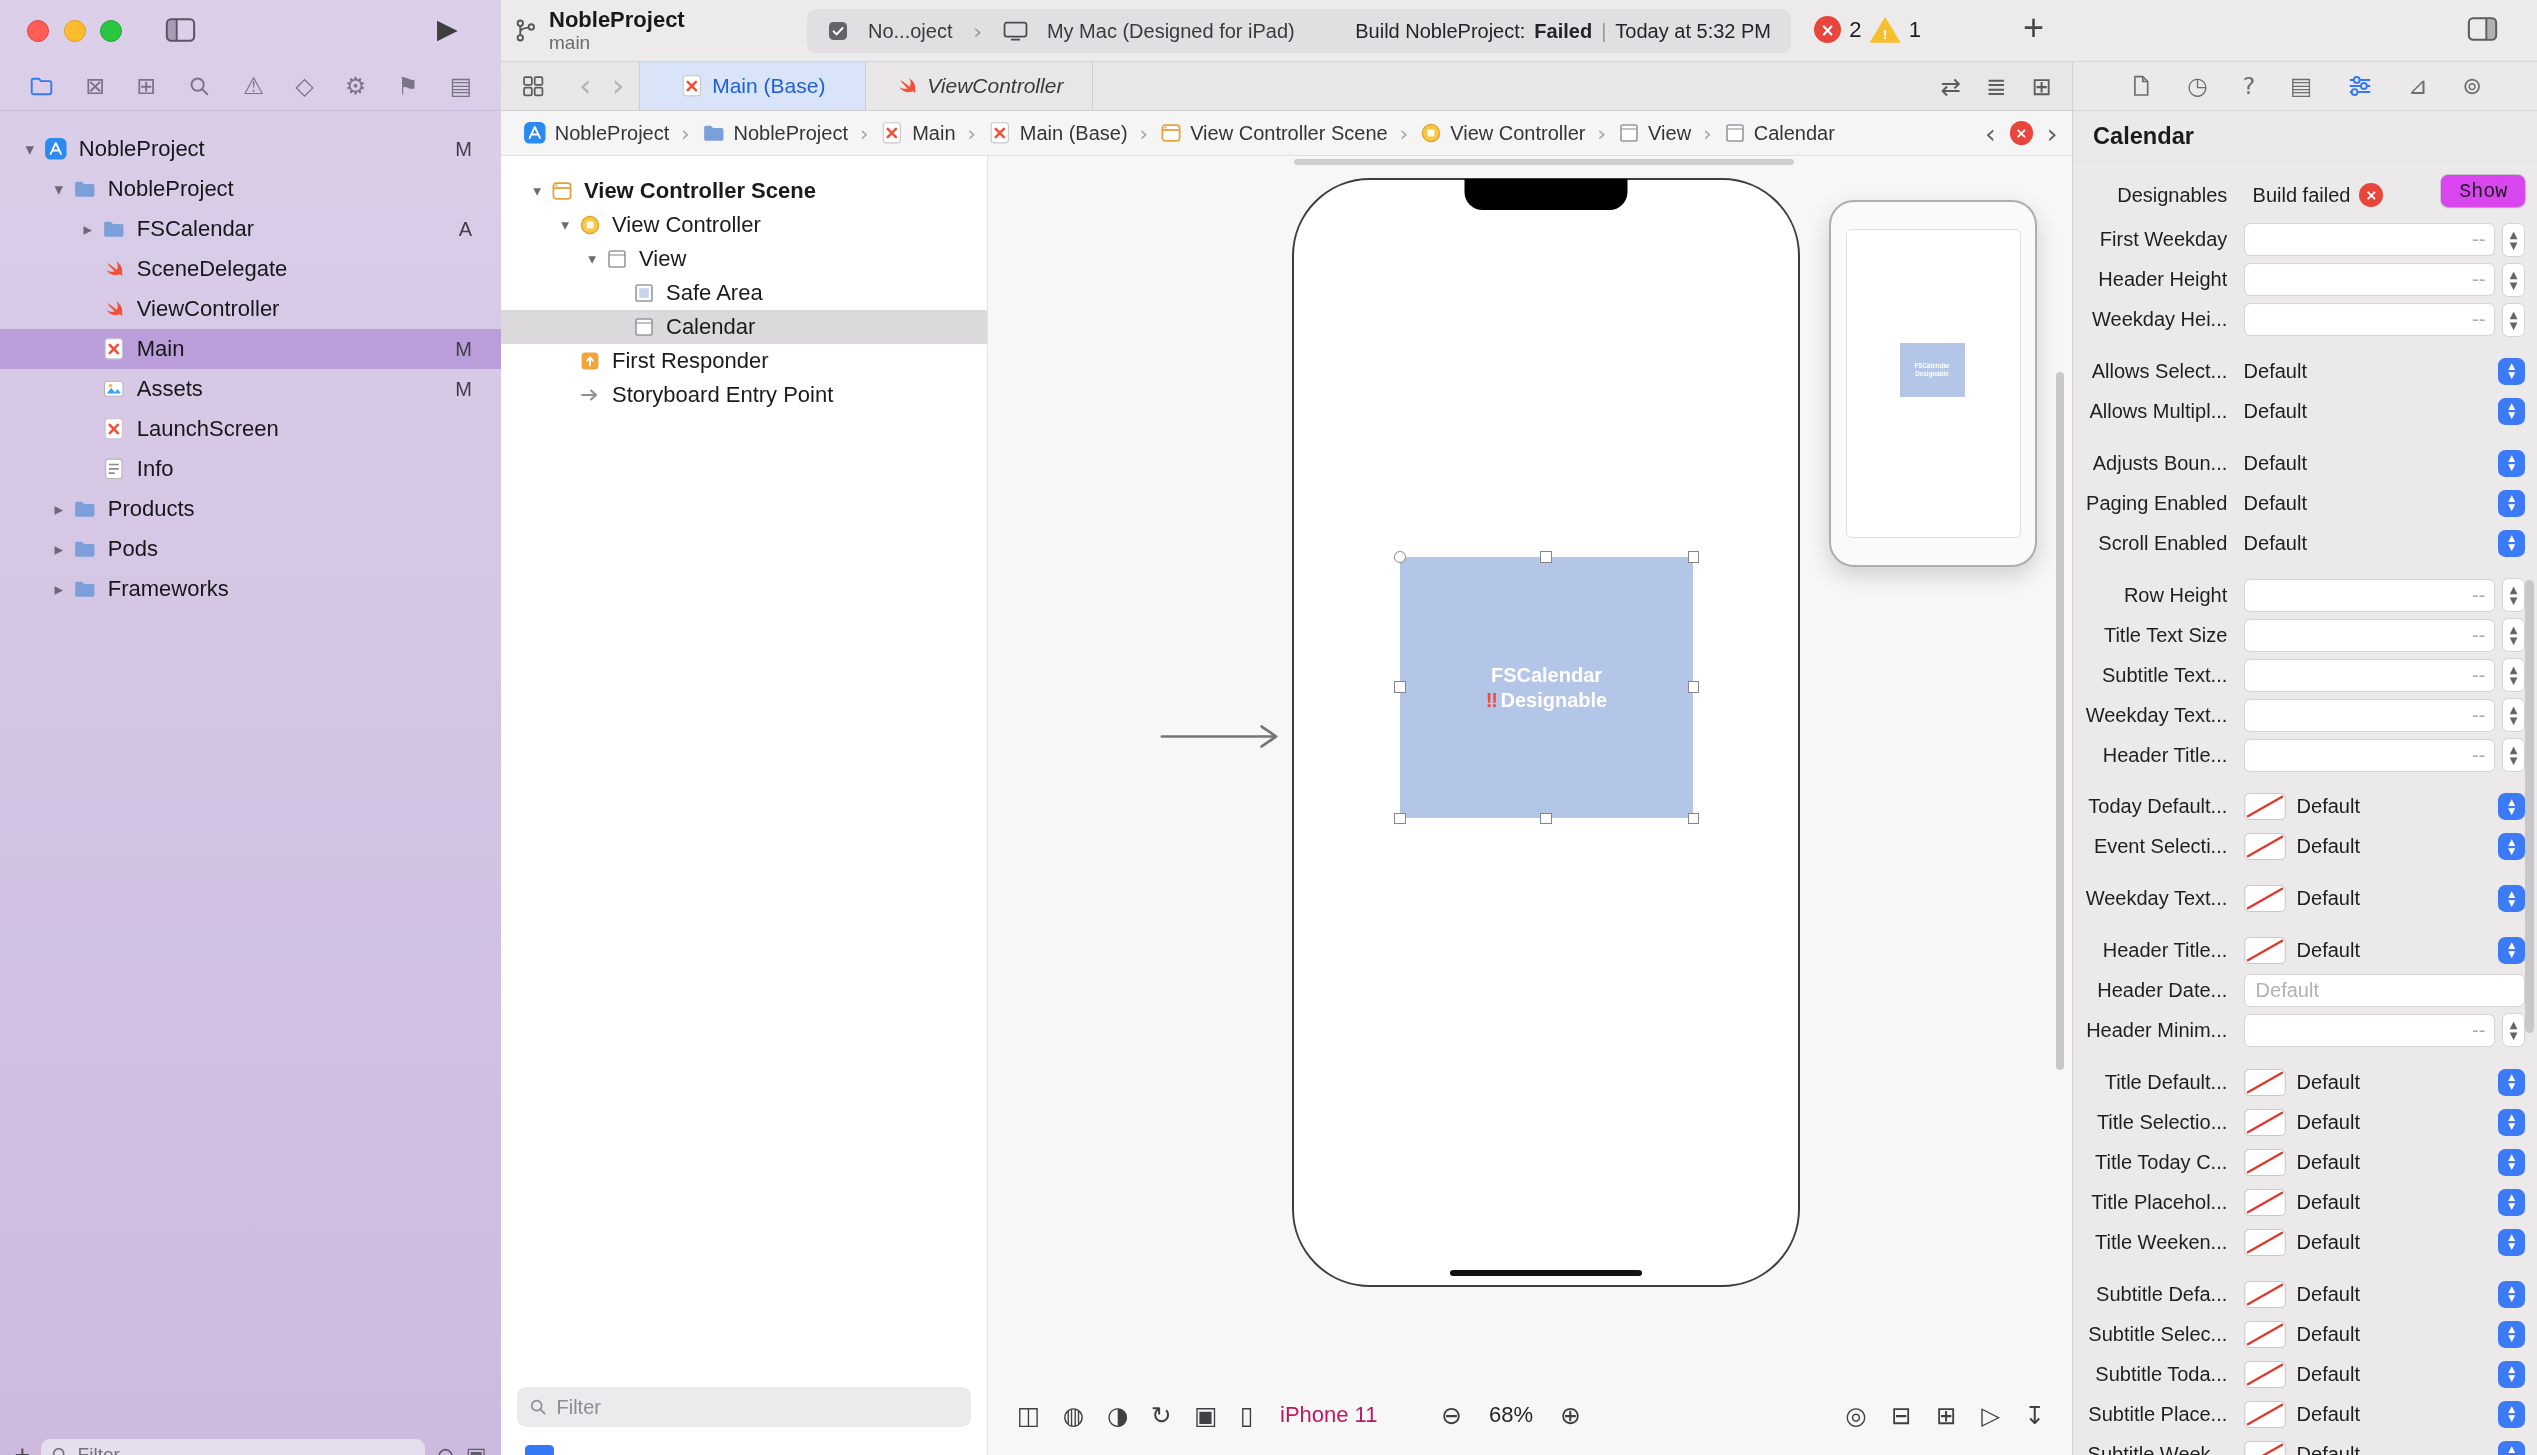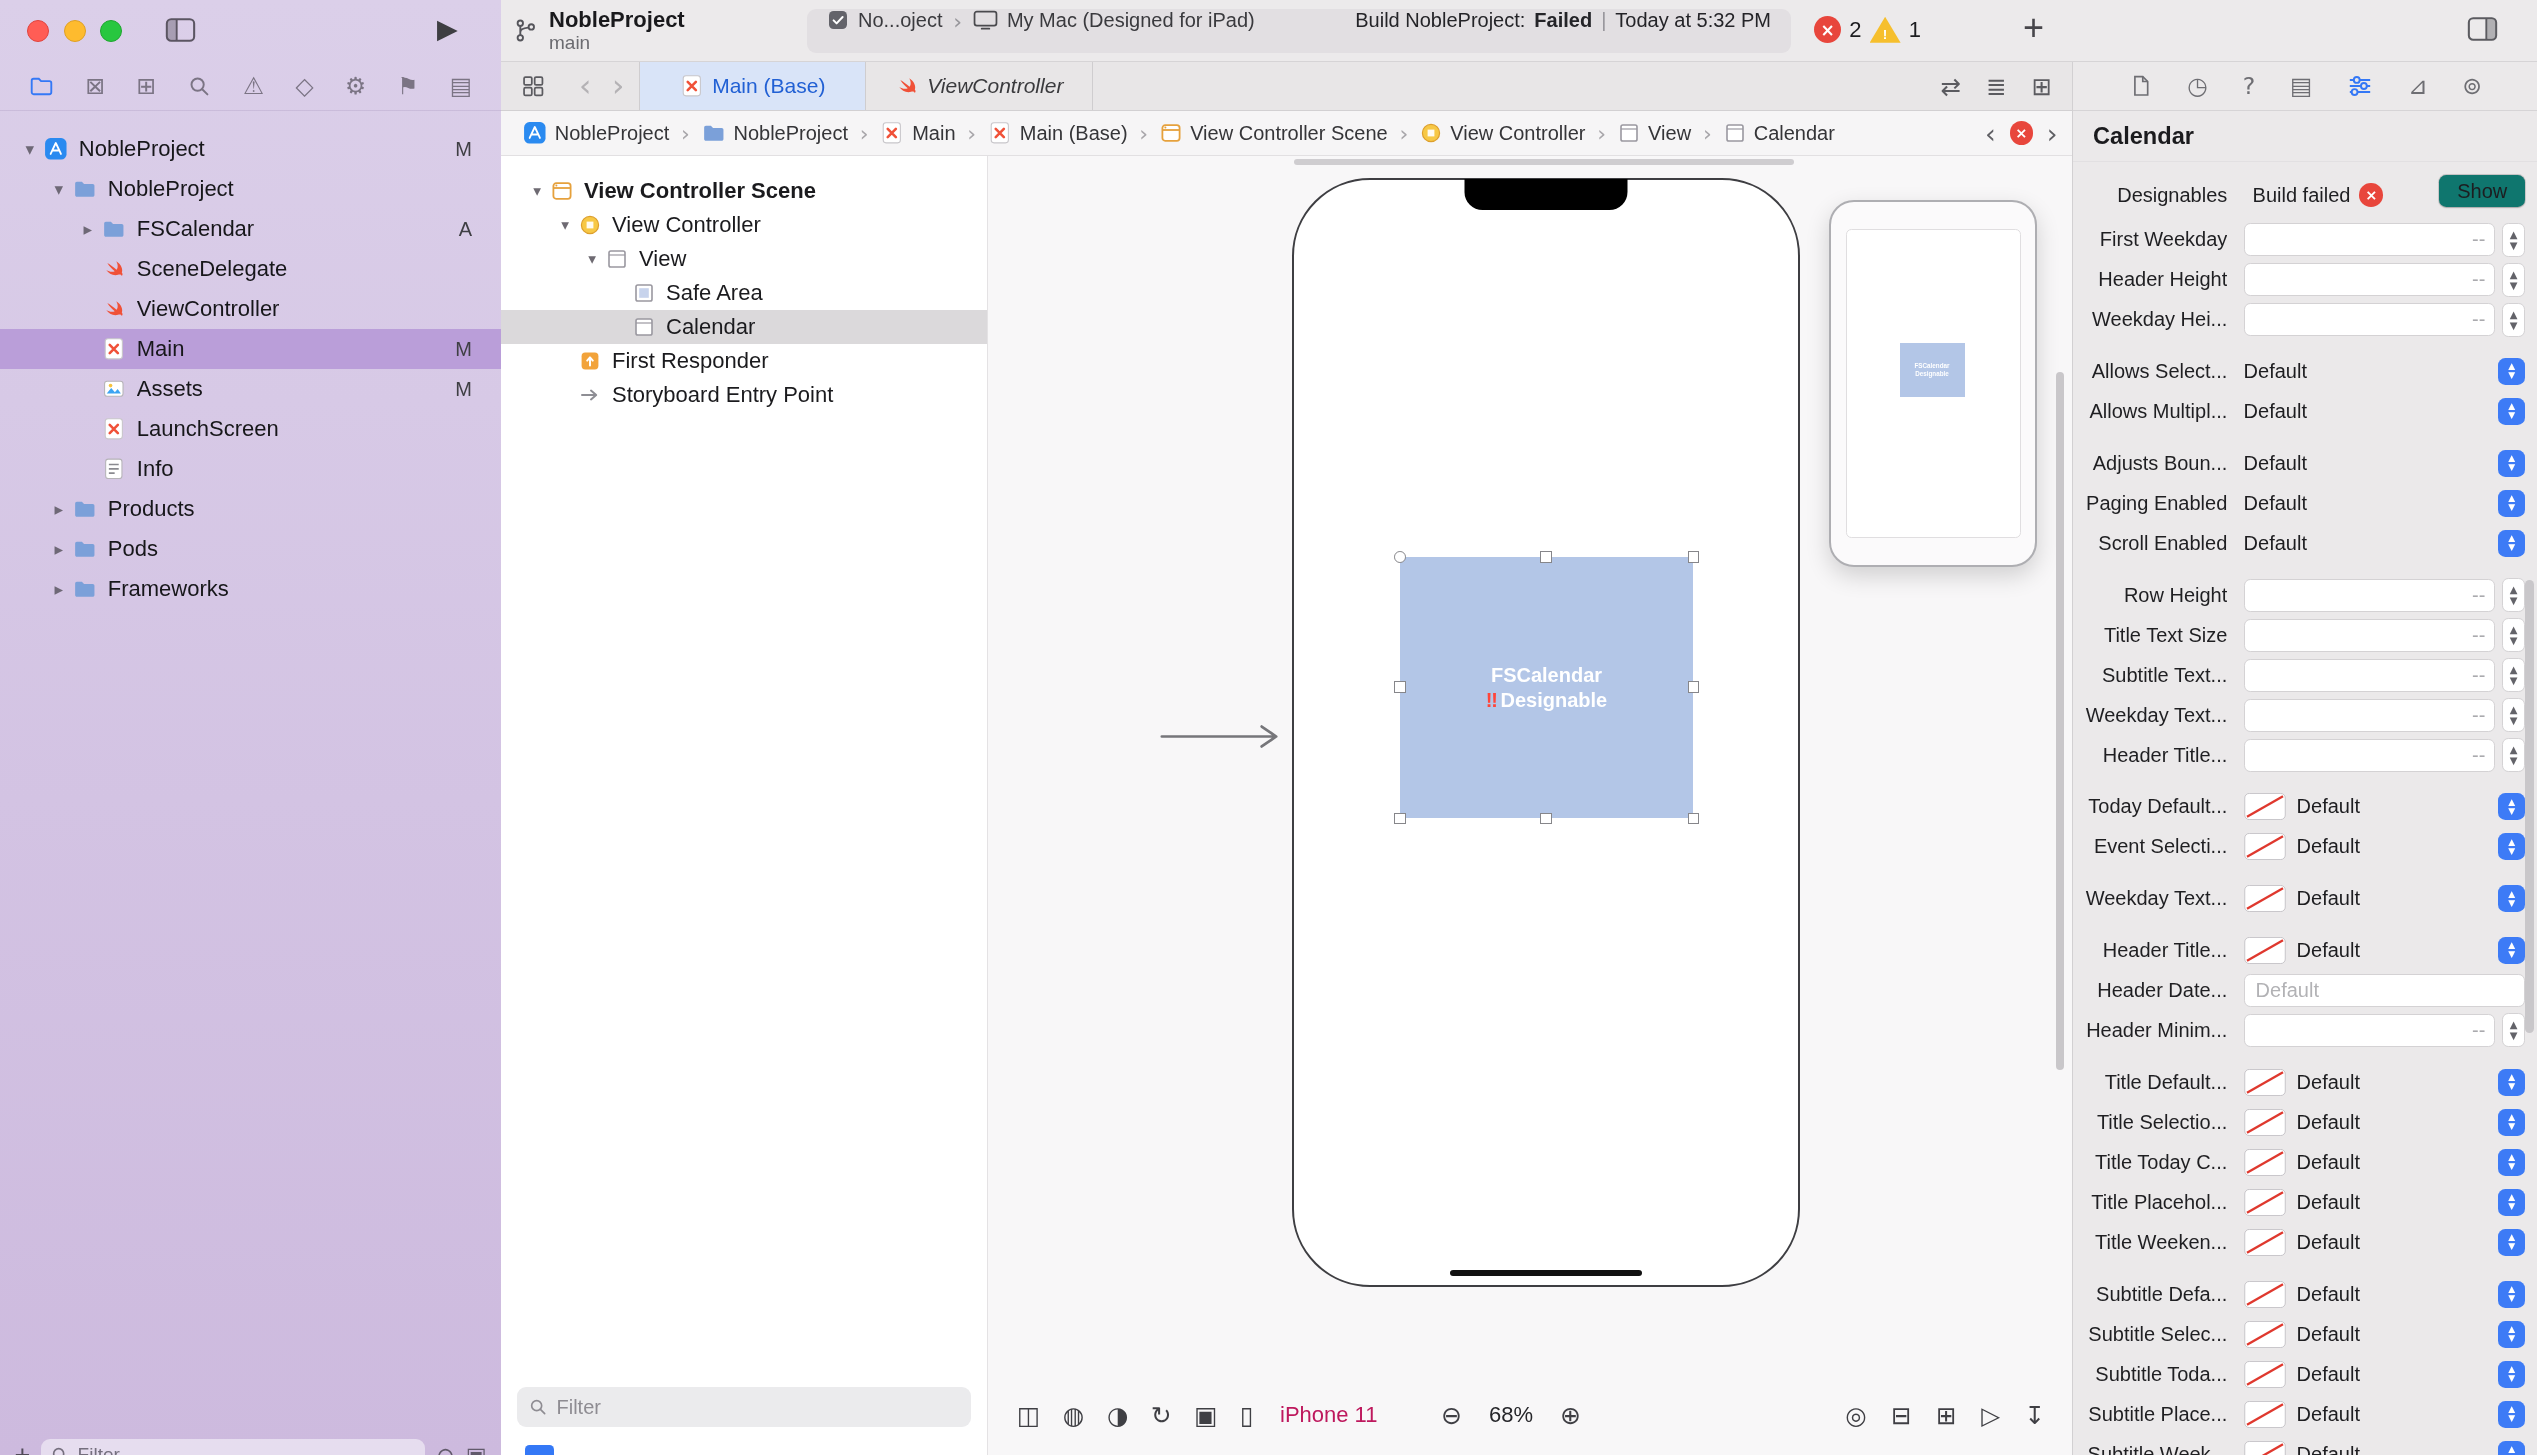--- a/index.html
+++ b/index.html
@@ -23,21 +23,21 @@
 .tl-group{position:absolute;left:27px;top:20px;display:flex;gap:14.5px;z-index:5;}
 .tl{width:22px;height:22px;border-radius:50%;}
 .tl.red{background:#ff5d55;border:0.9px solid #e0443e;}
 .tl.yellow{background:#febb2e;border:0.9px solid #dfa023;}
 .tl.green{background:#28c73f;border:0.9px solid #1ea62f;}
 #nav-toggle{position:absolute;left:165px;top:17px;color:#5b5562;z-index:5;}
 #run-btn{position:absolute;left:437px;top:12.7px;font-size:27px;color:#3e3e42;z-index:5;}
 #proj-block{position:absolute;left:513px;top:7.3px;display:flex;gap:11px;align-items:center;color:#55555b;z-index:5;}
 #proj-title{font-size:22px;font-weight:bold;color:#19191c;line-height:25px;}
 #proj-branch{font-size:19px;color:#6b6b70;line-height:22px;}
-#activity{position:absolute;left:807px;top:9px;width:984px;height:44px;background:#e2dfe2;border-radius:9px;display:flex;align-items:flex-start;padding:0 20px;gap:9px;font-size:20px;color:#3a3a3e;z-index:5;}
+#activity{position:absolute;left:807px;top:9px;width:984px;height:44px;background:#e2dfe2;border-radius:9px;display:flex;align-items:center;padding:0 20px;gap:19px;font-size:20px;color:#3a3a3e;z-index:5;}
 #activity .act-sep{color:#97969b;margin:0 1.8px;font-size:22px;}
 .act-right{margin-left:auto;display:flex;gap:9px;align-items:center;color:#242428;}
 .act-right b{font-weight:bold;}
 .act-right .dim{color:#97969b;}
 #issues{position:absolute;left:1814px;top:16.3px;display:flex;align-items:center;gap:8.2px;font-size:22px;color:#1d1d20;z-index:5;}
 .errdot{width:27px;height:27px;border-radius:50%;background:#e8463c;color:#fff;display:inline-flex;align-items:center;justify-content:center;font-size:17px;font-weight:bold;flex:none;}
 .errdot.sm{width:23.6px;height:23.6px;font-size:14.5px;}
 .warn{width:31px;height:26px;background:#f6bf2d;clip-path:polygon(50% 0,100% 100%,0 100%);display:inline-flex;align-items:flex-end;justify-content:center;color:#fff;font-size:13.6px;font-weight:bold;padding-bottom:0.9px;}
 #add-tab{position:absolute;left:2023px;top:7.3px;font-size:36px;font-weight:300;color:#47464b;z-index:5;}
 #insp-toggle{position:absolute;left:2467px;top:16.3px;color:#5b5b60;z-index:5;}
@@ -112,21 +112,21 @@
 .sb-right{position:absolute;right:27px;top:50%;transform:translateY(-50%);display:flex;gap:24.5px;}
 
 
 #insp-tabs{height:49px;display:flex;align-items:center;justify-content:space-between;padding:0 56px;border-bottom:0.9px solid #d6d4d6;}
 .insp-tab{color:#6e6e73;font-size:23.6px;display:inline-flex;align-items:center;}
 .insp-tab.sel{color:#3478f6;}
 .insp-title{height:51px;display:flex;align-items:center;padding:0 20px;font-size:23.6px;font-weight:bold;color:#1b1b1e;border-bottom:0.9px solid #e2e0e2;}
 .desig{height:45px;display:flex;align-items:flex-end;padding:0 12.7px 0 7.3px;gap:9px;}
 .ilabel{width:147px;flex:none;text-align:right;margin-right:16.3px;font-size:20px;color:#1f1f22;white-space:nowrap;overflow:hidden;}
 .desig-val{font-size:20px;color:#1f1f22;}
-.show-btn{margin-left:auto;background:#0f766e;border-radius:7.3px;padding:4.5px 18px;font-size:20px;color:#1d1d20;box-shadow:0 0 0 0.9px rgba(0,0,0,0.12),0 0.9px 1.8px rgba(0,0,0,0.18);}
+.show-btn{margin-left:auto;background:#d946ef;border-radius:7.3px;padding:4.5px 18px;font-size:20px;color:#1d1d20;box-shadow:0 0 0 0.9px rgba(0,0,0,0.12),0 0.9px 1.8px rgba(0,0,0,0.18);font-family:Liberation Mono, monospace;}
 #insp-rows{padding:12.7px 12.7px 0 7.3px;}
 .irow{height:40px;display:flex;align-items:center;}
 .irow.gap{margin-top:11.8px;}
 .ifield{flex:1;height:33px;background:#fff;border:0.9px solid #d4d2d4;border-radius:6.3px;display:flex;align-items:center;}
 .ifield.num{justify-content:flex-end;padding-right:9px;}
 .ifield.text{padding-left:11px;}
 .numv{color:#aaaaae;font-size:20px;font-style:normal;}
 .pl{color:#b2b2b5;font-size:20px;}
 .stepper{flex:none;margin-left:6.3px;width:23.6px;height:34px;background:#fff;border:0.9px solid #d4d2d4;border-radius:6.3px;display:inline-flex;flex-direction:column;align-items:center;justify-content:center;}
 .stepper i{font-size:10px;line-height:11px;color:#636369;font-style:normal;font-family:"DejaVu Sans",sans-serif;}

